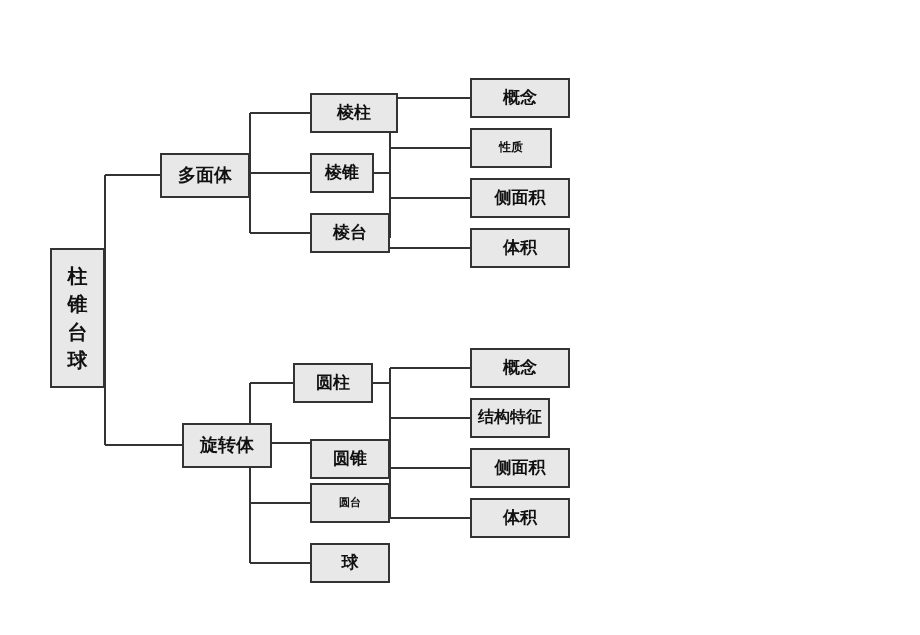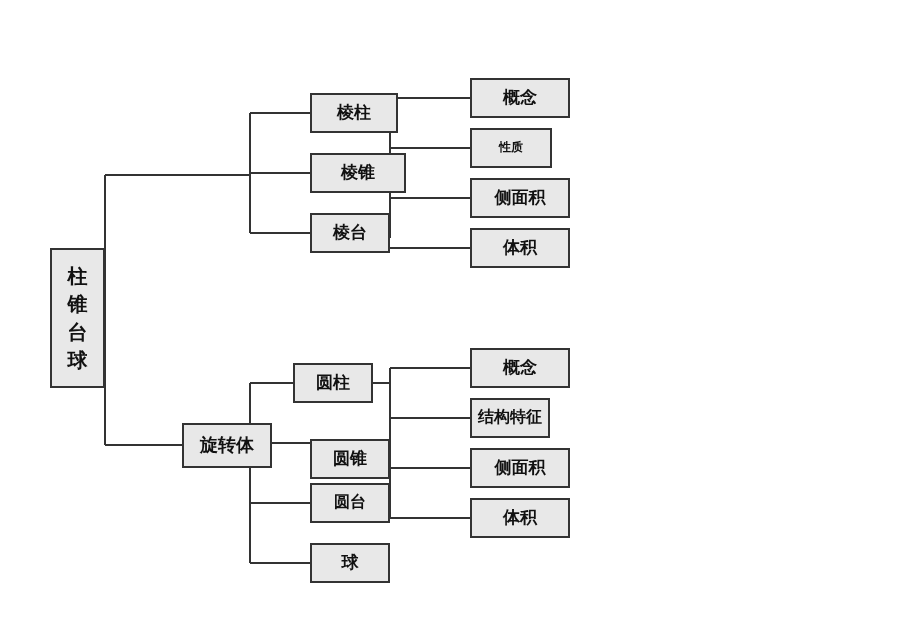--- a/index.html
+++ b/index.html
@@ -94,29 +94,30 @@
     <line x1="360" y1="420" x2="280" y2="420"></line>
     <line x1="360" y1="480" x2="280" y2="480"></line>
     <line x1="360" y1="540" x2="280" y2="540"></line>
   </svg>
 
   <div class="node" style="left:20px; top:225px; width:55px; height:140px; font-size:20px; line-height:1.4; white-space:pre; text-align:center;">柱
 锥
 台
 球</div>
 
+  <div class="node" style="left:130px; top:130px; width:90px; height:45px; font-size:18px;">多面体</div>
   <div class="node" style="left:130px; top:400px; width:90px; height:45px; font-size:18px;margin-left:22px;">旋转体</div>
 
   <div class="node" style="left:280px; top:70px; width:88px; height:40px; font-size:17px;">棱柱</div>
-  <div class="node" style="left:280px; top:130px; width:96px; height:40px; font-size:17px;">棱锥</div>
+  <div class="node" style="left:280px; top:130px; width:64px; height:40px; font-size:17px;">棱锥</div>
   <div class="node" style="left:280px; top:190px; width:80px; height:40px; font-size:17px;">棱台</div>
 
   <div class="node" style="left:263px; top:340px; width:80px; height:40px; font-size:17px;">圆柱</div>
   <div class="node" style="left:280px; top:416px; width:80px; height:40px; font-size:17px;">圆锥</div>
-  <div class="node" style="left:280px; top:460px; width:80px; height:40px; font-size:16px;">圆台</div>
+  <div class="node" style="left:280px; top:460px; width:80px; height:40px; font-size:11px;">圆台</div>
   <div class="node" style="left:280px; top:520px; width:80px; height:40px; font-size:17px;">球</div>
 
   <div class="node" style="left:440px; top:55px; width:100px; height:40px; font-size:17px;">概念</div>
   <div class="node" style="left:440px; top:105px; width:82px; height:40px; font-size:12px;">性质</div>
   <div class="node" style="left:440px; top:155px; width:100px; height:40px; font-size:17px;">侧面积</div>
   <div class="node" style="left:440px; top:205px; width:100px; height:40px; font-size:17px;">体积</div>
 
   <div class="node" style="left:440px; top:325px; width:100px; height:40px; font-size:17px;">概念</div>
   <div class="node" style="left:440px; top:375px; width:80px; height:40px; font-size:16px;">结构特征</div>
   <div class="node" style="left:440px; top:425px; width:100px; height:40px; font-size:17px;">侧面积</div>

